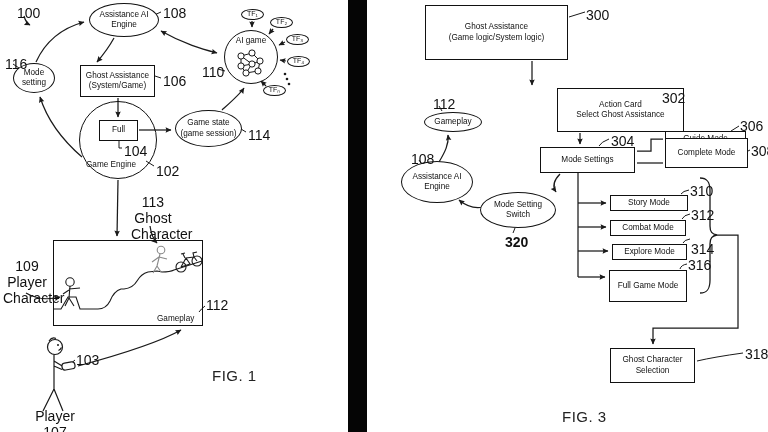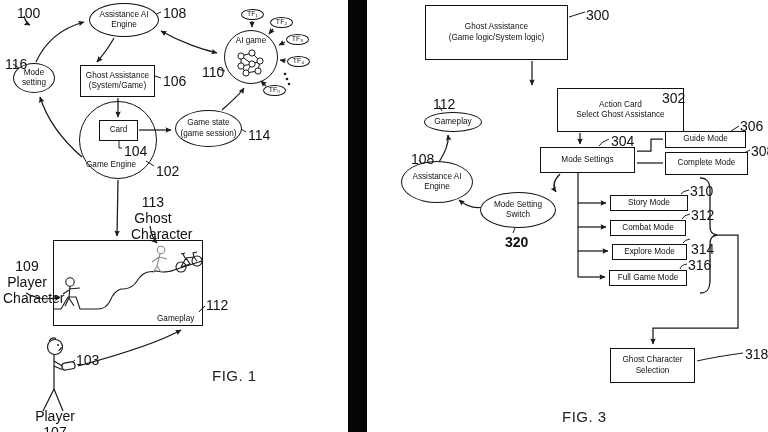--- a/index.html
+++ b/index.html
@@ -144,21 +144,21 @@
 
   <div class="divider"></div>
 
   <div class="node ellipse" style="left:89px;top:3px;width:70px;height:34px;">Assistance AI
 Engine</div>
   <div class="node ellipse" style="left:13px;top:63px;width:42px;height:30px;">Mode
 setting</div>
   <div class="node rect" style="left:80px;top:65px;width:75px;height:32px;">Ghost Assistance
 (System/Game)</div>
   <div class="node ellipse hollow" style="left:79px;top:101px;width:78px;height:78px;"></div>
-  <div class="node rect" style="left:99px;top:120px;width:39px;height:21px;">Card</div>
+  <div class="node rect" style="left:99px;top:120px;width:39px;height:21px;">Full</div>
   <div class="freelabel" style="left:86px;top:160px;width:64px;text-align:left;">Game Engine</div>
   <div class="node ellipse" style="left:175px;top:110px;width:67px;height:37px;">Game state
 (game session)</div>
   <div class="node ellipse hollow" style="left:224px;top:30px;width:54px;height:54px;"></div>
   <div class="freelabel" style="left:228px;top:36px;width:46px;text-align:center;">AI game</div>
   <div class="node ellipse tf" style="left:241px;top:9px;width:23px;height:11px;">TF₁</div>
   <div class="node ellipse tf" style="left:270px;top:17px;width:23px;height:11px;">TF₂</div>
   <div class="node ellipse tf" style="left:286px;top:34px;width:23px;height:11px;">TF₃</div>
   <div class="node ellipse tf" style="left:287px;top:56px;width:23px;height:11px;">TF₄</div>
   <div class="node ellipse tf" style="left:263px;top:85px;width:23px;height:11px;">TFₙ</div>
@@ -184,25 +184,25 @@
   <div class="ref center" style="left:34px;top:408px;width:42px;">Player
 107</div>
   <div class="cap" style="left:212px;top:367px;">FIG. 1</div>
 
   <div class="node rect" style="left:425px;top:5px;width:143px;height:55px;">Ghost Assistance
 (Game logic/System logic)</div>
   <div class="node rect" style="left:510px;top:88px;width:127px;height:44px;margin-left:47px;">Action Card
 Select Ghost Assistance</div>
   <div class="node rect" style="left:540px;top:147px;width:95px;height:26px;">Mode Settings</div>
   <div class="node rect" style="left:665px;top:131px;width:81px;height:17px;">Guide Mode</div>
-  <div class="node rect" style="left:665px;top:152px;width:83px;height:23px;">Complete Mode</div>
+  <div class="node rect" style="left:665px;top:138px;width:83px;height:30px;">Complete Mode</div>
   <div class="node rect" style="left:610px;top:195px;width:78px;height:16px;">Story Mode</div>
   <div class="node rect" style="left:610px;top:220px;width:76px;height:16px;">Combat Mode</div>
   <div class="node rect" style="left:612px;top:244px;width:75px;height:16px;">Explore Mode</div>
-  <div class="node rect" style="left:609px;top:270px;width:78px;height:16px;">Full Game Mode</div>
+  <div class="node rect" style="left:609px;top:270px;width:78px;height:32px;">Full Game Mode</div>
   <div class="node rect" style="left:610px;top:348px;width:85px;height:35px;">Ghost Character
 Selection</div>
   <div class="node ellipse" style="left:424px;top:112px;width:58px;height:20px;">Gameplay</div>
   <div class="node ellipse" style="left:401px;top:161px;width:72px;height:42px;">Assistance AI
 Engine</div>
   <div class="node ellipse" style="left:480px;top:192px;width:76px;height:36px;">Mode Setting
 Switch</div>
 
   <span class="ref" style="left:586px;top:7px;">300</span>
   <span class="ref" style="left:662px;top:90px;">302</span>

